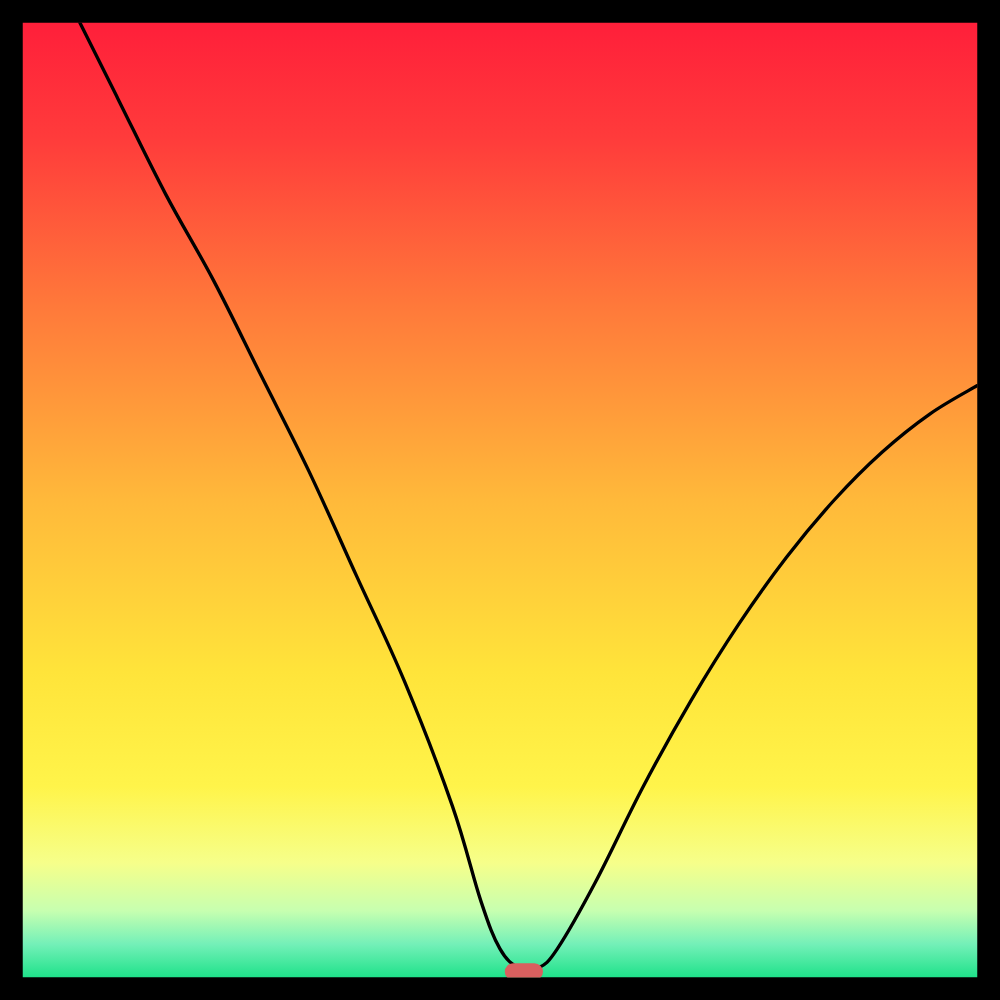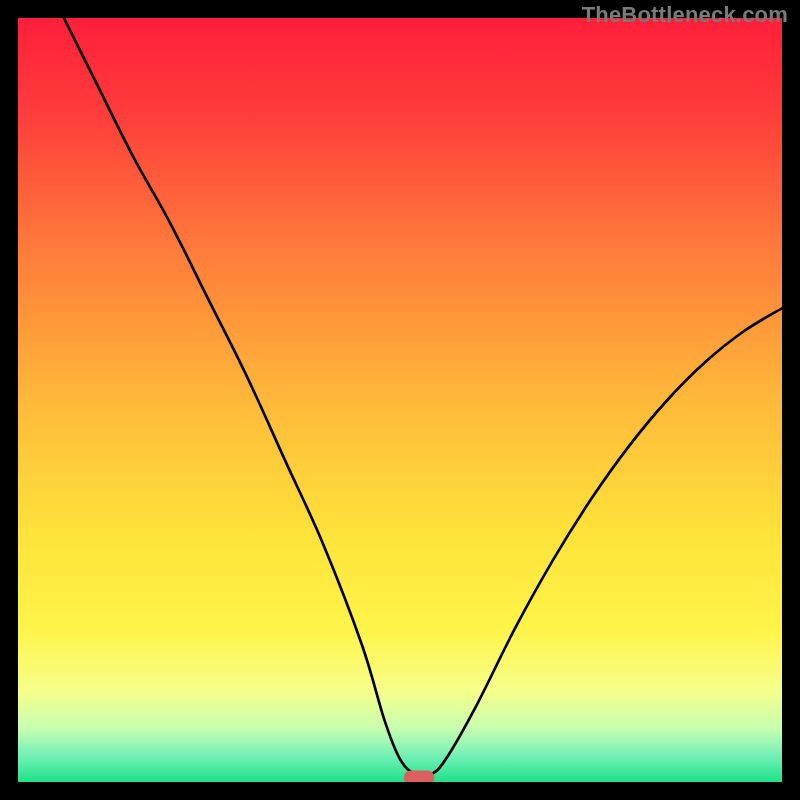--- a/index.html
+++ b/index.html
@@ -60,14 +60,13 @@
           <stop offset="100%" stop-color="#1fe28a"></stop>
         </linearGradient>
       </defs>
       <rect x="0" y="0" width="100" height="100" fill="url(#bg-grad)"></rect>
 
       <path id="curve-path" fill="none" stroke="#000" stroke-width="0.35" stroke-linejoin="round" stroke-linecap="round" vector-effect="none" d="M 6.00 0.00 C 6.72 1.44, 8.38 4.76, 10.00 8.00 C 11.62 11.24, 13.20 14.58, 15.00 18.00 C 16.80 21.42, 18.20 23.58, 20.00 27.00 C 21.80 30.42, 23.20 33.40, 25.00 37.00 C 26.80 40.60, 28.20 43.22, 30.00 47.00 C 31.80 50.78, 33.20 54.04, 35.00 58.00 C 36.80 61.96, 38.20 64.68, 40.00 69.00 C 41.80 73.32, 43.56 77.86, 45.00 82.00 C 46.44 86.14, 47.10 89.30, 48.00 92.00 C 48.90 94.70, 49.28 95.74, 50.00 97.00 C 50.72 98.26, 51.28 98.64, 52.00 99.00 C 52.72 99.36, 53.28 99.36, 54.00 99.00 C 54.72 98.64, 54.92 98.62, 56.00 97.00 C 57.08 95.38, 58.38 93.06, 60.00 90.00 C 61.62 86.94, 63.20 83.42, 65.00 80.00 C 66.80 76.58, 68.20 74.06, 70.00 71.00 C 71.80 67.94, 73.20 65.70, 75.00 63.00 C 76.80 60.30, 78.20 58.34, 80.00 56.00 C 81.80 53.66, 83.20 51.98, 85.00 50.00 C 86.80 48.02, 88.20 46.62, 90.00 45.00 C 91.80 43.38, 93.20 42.26, 95.00 41.00 C 96.80 39.74, 99.10 38.54, 100.00 38.00"></path>
 
       <rect id="marker-rect" rx="0.9" ry="0.9" fill="#d9605f" x="50.50" y="98.50" width="4.00" height="1.80"></rect>
     </svg>
   </div>
-  <div class="watermark">TheBottleneck.com</div>
 </div>
 
 </body></html>

